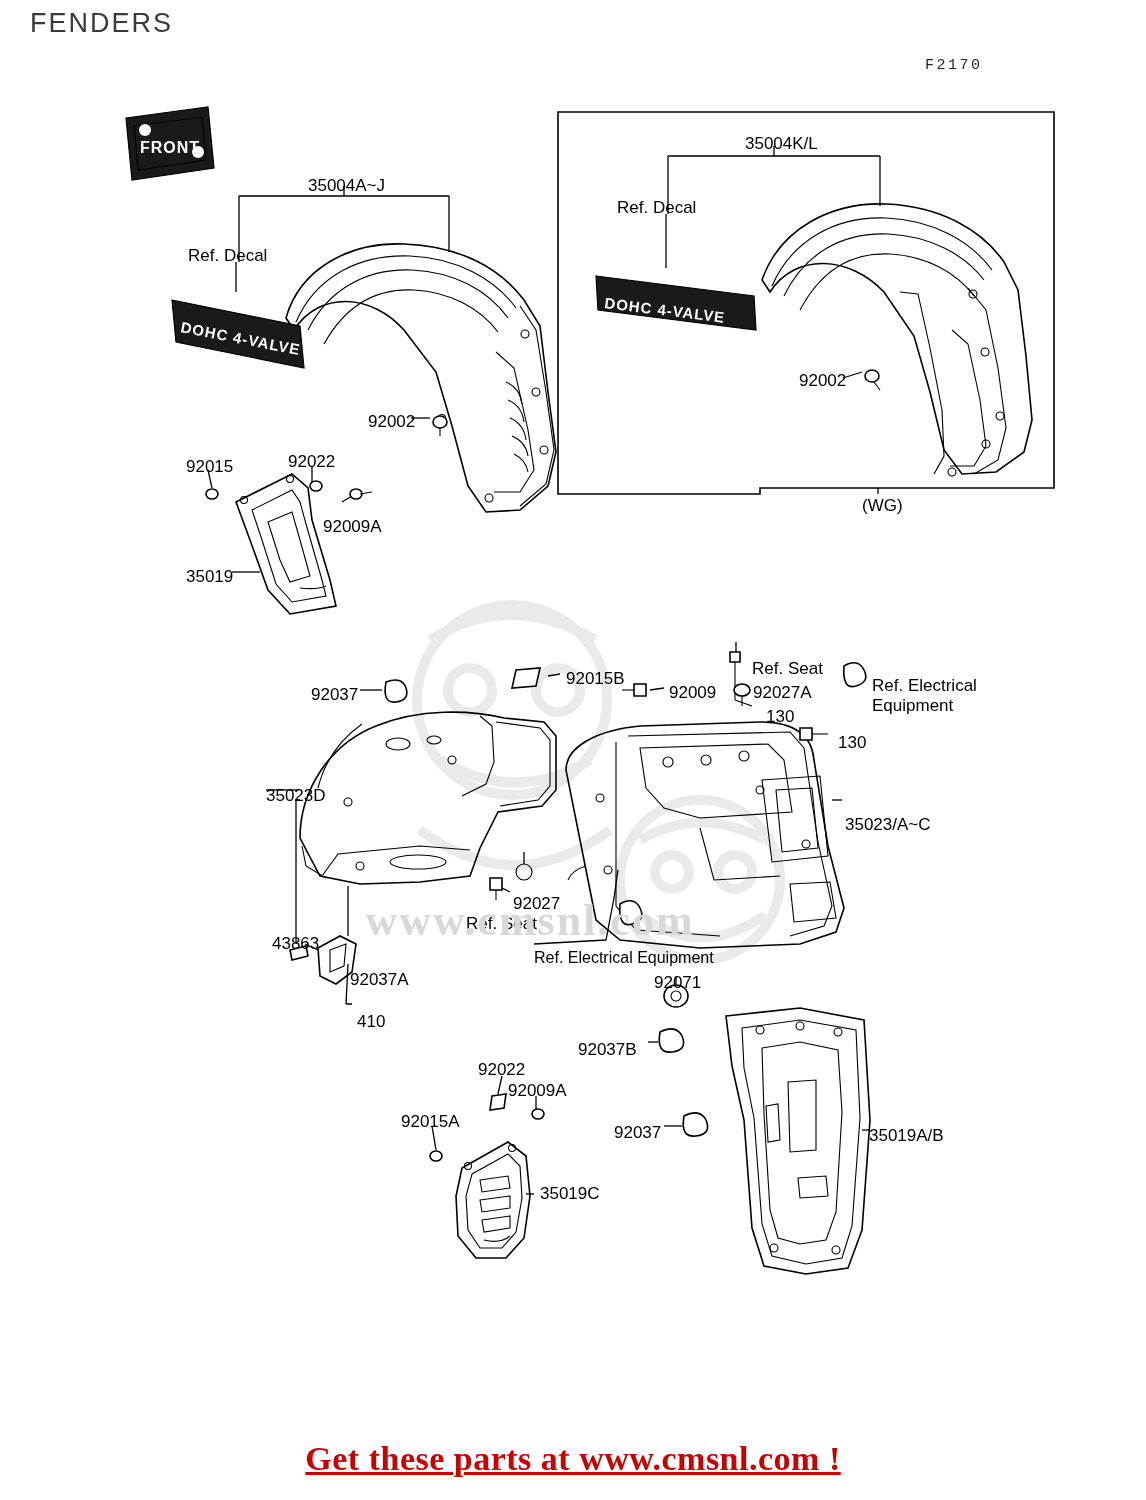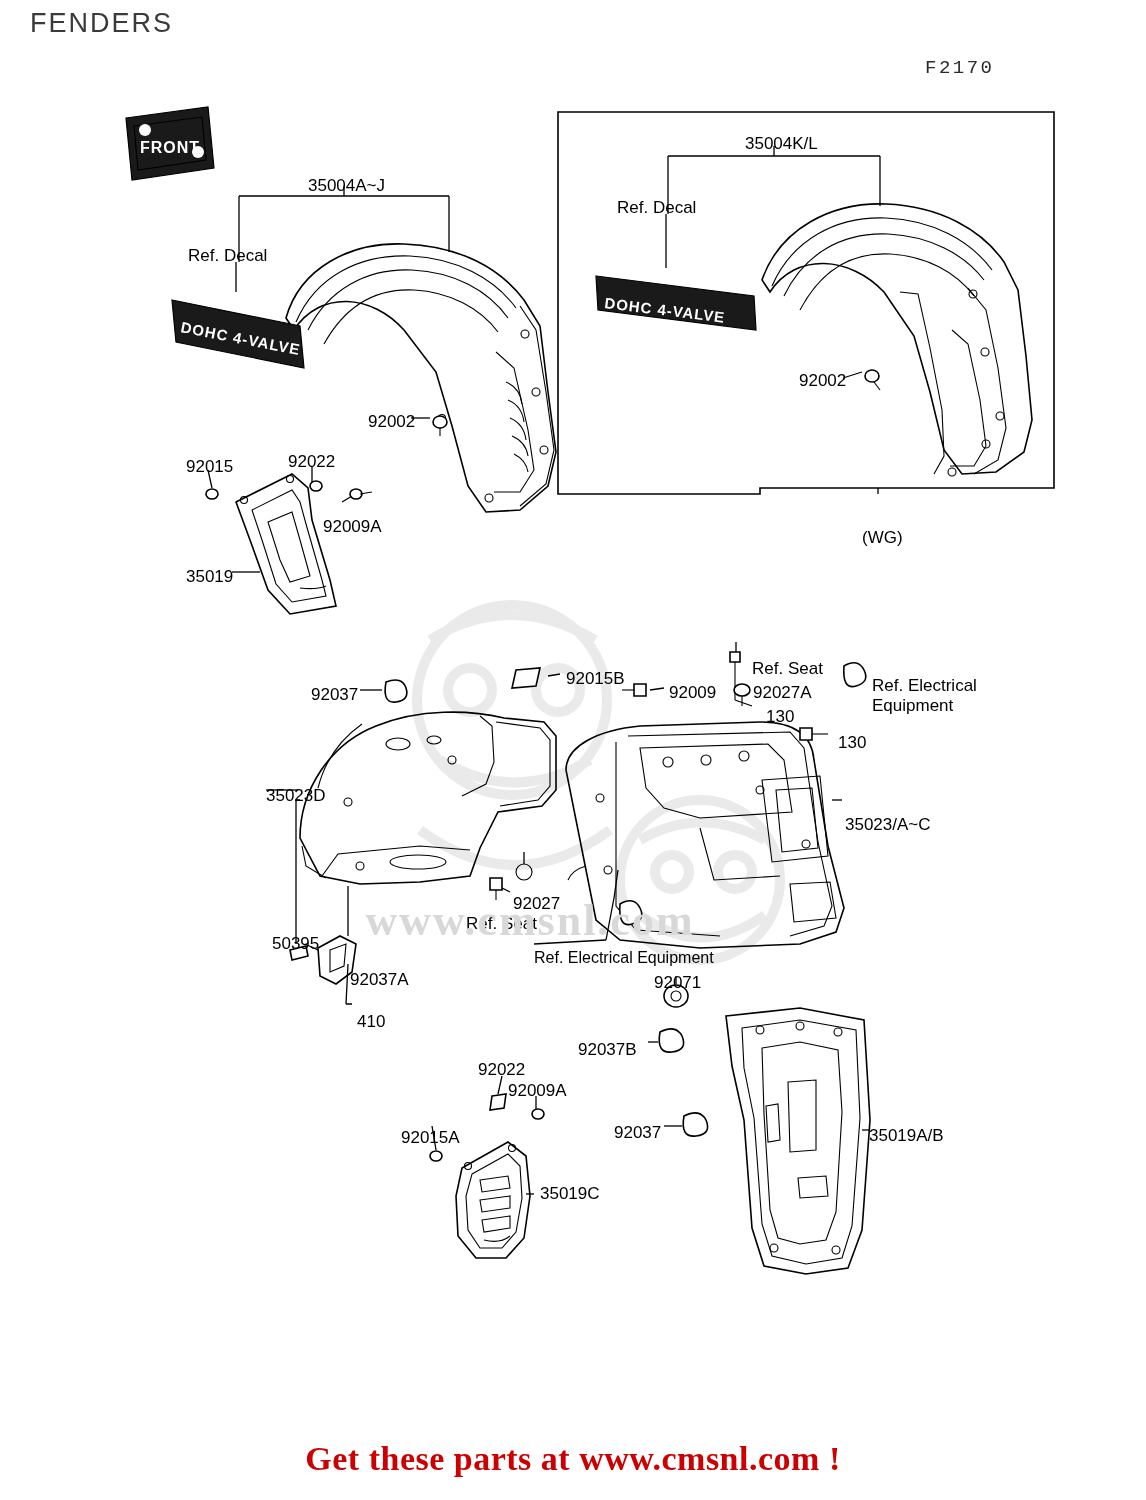--- a/index.html
+++ b/index.html
@@ -29,37 +29,38 @@
     top: 8px;
     font-size: 27px;
     letter-spacing: 2px;
     color: #3a3a3a;
     font-family: "Liberation Sans", sans-serif;
   }
   .fig-code {
     position: absolute;
     left: 925px;
     top: 57px;
-    font-size: 19px;
+    font-size: 15px;
     letter-spacing: 2.5px;
     font-family: "Liberation Mono", monospace;
     color: #2a2a2a;
   }
   
   .footer {
     position: absolute;
     left: 0;
     top: 1440px;
     width: 1146px;
     text-align: center;
     font-family: "Liberation Serif", serif;
     font-weight: bold;
     font-size: 34px;
     color: #cc0000;
     letter-spacing: 0.5px;
+    text-decoration: underline;
   }
   .wm-text {
     position: absolute;
     left: 180px;
     top: 895px;
     width: 700px;
     text-align: center;
     font-family: "Liberation Serif", serif;
     font-weight: bold;
     font-size: 44px;
@@ -375,50 +376,50 @@
 
     <path class="lead" d="M736 642 L736 652"></path>
   </svg>
 
   <div class="lbl" style="left:308px;top:176px;">35004A~J</div>
   <div class="lbl" style="left:188px;top:246px;">Ref. Decal</div>
   <div class="lbl" style="left:368px;top:412px;">92002</div>
   <div class="lbl" style="left:745px;top:134px;">35004K/L</div>
   <div class="lbl" style="left:617px;top:198px;">Ref. Decal</div>
   <div class="lbl" style="left:799px;top:371px;">92002</div>
-  <div class="lbl" style="left:862px;top:496px;margin-top:32px;">(WG)</div>
+  <div class="lbl" style="left:862px;top:496px;">(WG)</div>
 
   <div class="lbl" style="left:186px;top:457px;">92015</div>
   <div class="lbl" style="left:288px;top:452px;">92022</div>
   <div class="lbl" style="left:323px;top:517px;">92009A</div>
   <div class="lbl" style="left:186px;top:567px;">35019</div>
 
   <div class="lbl" style="left:311px;top:685px;">92037</div>
   <div class="lbl" style="left:566px;top:669px;">92015B</div>
   <div class="lbl" style="left:669px;top:683px;">92009</div>
   <div class="lbl" style="left:752px;top:659px;">Ref. Seat</div>
   <div class="lbl" style="left:753px;top:683px;">92027A</div>
   <div class="lbl two-line" style="left:872px;top:676px;">Ref. Electrical Equipment</div>
   <div class="lbl" style="left:766px;top:707px;">130</div>
   <div class="lbl" style="left:838px;top:733px;">130</div>
 
   <div class="lbl" style="left:266px;top:786px;">35023D</div>
   <div class="lbl" style="left:845px;top:797px;margin-top:18px;">35023/A~C</div>
   <div class="lbl" style="left:513px;top:894px;">92027</div>
   <div class="lbl" style="left:466px;top:914px;">Ref. Seat</div>
-  <div class="lbl" style="left:272px;top:934px;">50395</div>
+  <div class="lbl" style="left:272px;top:934px;">43863</div>
   <div class="lbl" style="left:350px;top:970px;">92037A</div>
   <div class="lbl" style="left:357px;top:1012px;">410</div>
   <div class="lbl small" style="left:534px;top:949px;">Ref. Electrical Equipment</div>
   <div class="lbl" style="left:654px;top:973px;">92071</div>
 
   <div class="lbl" style="left:578px;top:1040px;">92037B</div>
   <div class="lbl" style="left:478px;top:1060px;">92022</div>
   <div class="lbl" style="left:508px;top:1081px;">92009A</div>
-  <div class="lbl" style="left:401px;top:1112px;margin-top:16px;">92015A</div>
+  <div class="lbl" style="left:401px;top:1112px;">92015A</div>
   <div class="lbl" style="left:614px;top:1123px;">92037</div>
   <div class="lbl" style="left:869px;top:1126px;">35019A/B</div>
   <div class="lbl" style="left:540px;top:1184px;text-align:right;">35019C</div>
 
   <div class="wm-text">www.cmsnl.com</div>
 
   <div class="footer">Get these parts at www.cmsnl.com !</div>
 </div>
 
 </body></html>

